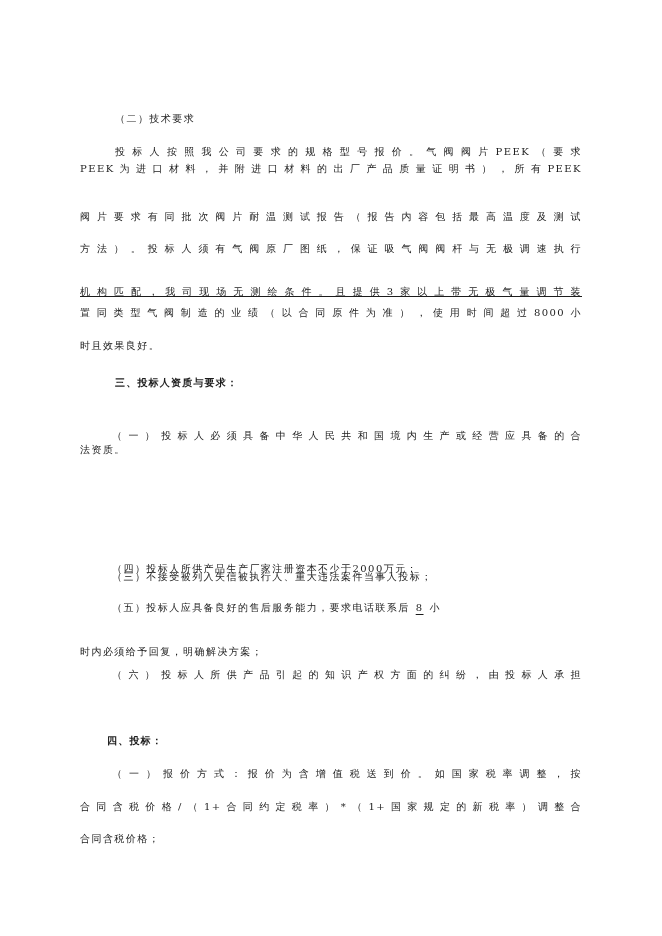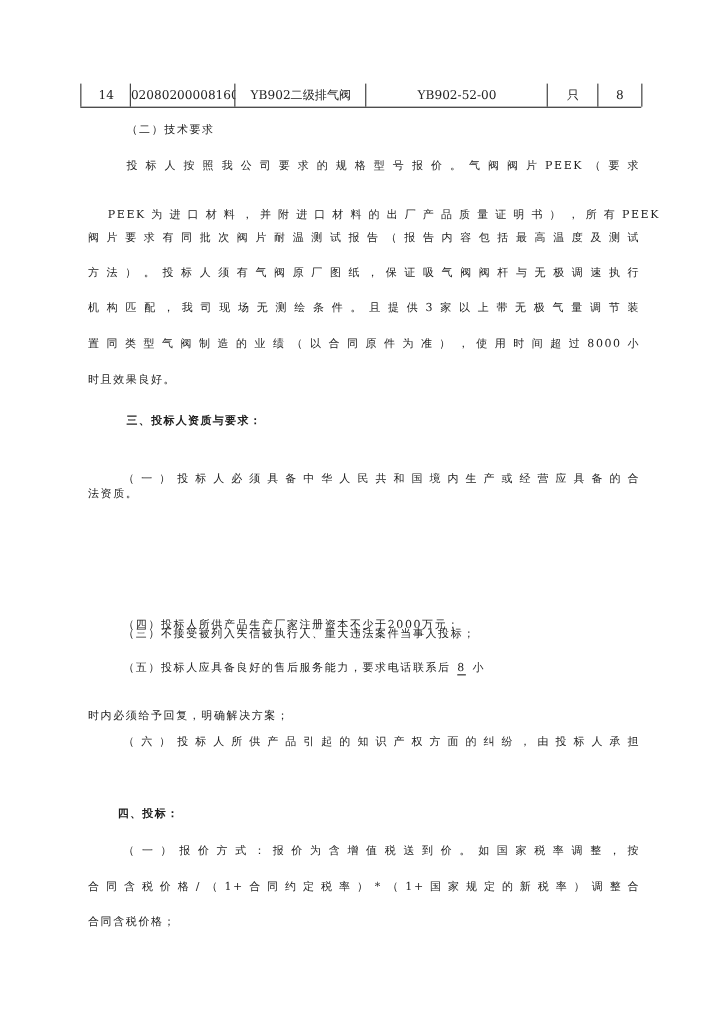--- a/index.html
+++ b/index.html
@@ -20,35 +20,27 @@
   .ind { left: 115px; width: 467px; }
   .ind2 { left: 112px; width: 470px; }
   .bold { font-weight: bold; font-family: "DejaVu Sans", "Liberation Sans", sans-serif; letter-spacing: 1.2px; }
   .u { text-decoration: underline; text-underline-offset: 3px; padding: 0 6px; }
 </style>
 </head>
 <body>
 
 <div class="page">
 
-  <div class="tbl">
-    <div class="cell" style="left:0;width:45px;">14</div>
-    <div class="cell" style="left:45px;width:95px;">02080200008160</div>
-    <div class="cell" style="left:140px;width:119px;">YB902二级排气阀</div>
-    <div class="cell" style="left:259px;width:165px;">YB902-52-00</div>
-    <div class="cell" style="left:424px;width:46px;">只</div>
-    <div class="cell last" style="left:470px;width:39px;">8</div>
-  </div>
 
   <div class="line ind" style="top:107px;">（二）技术要求</div>
   <div class="line ind just" style="top:140px;">投标人按照我公司要求的规格型号报价。气阀阀片PEEK（要求</div>
-  <div class="line just" style="top:184px;margin-left:18px;">PEEK为进口材料，并附进口材料的出厂产品质量证明书），所有PEEK</div>
+  <div class="line just" style="top:157px;">PEEK为进口材料，并附进口材料的出厂产品质量证明书），所有PEEK</div>
   <div class="line just" style="top:205px;">阀片要求有同批次阀片耐温测试报告（报告内容包括最高温度及测试</div>
   <div class="line just" style="top:237px;">方法）。投标人须有气阀原厂图纸，保证吸气阀阀杆与无极调速执行</div>
-  <div class="line just" style="top:269px;">机构匹配，我司现场无测绘条件。且提供3家以上带无极气量调节装</div>
+  <div class="line just" style="top:280px;text-decoration:underline;">机构匹配，我司现场无测绘条件。且提供3家以上带无极气量调节装</div>
   <div class="line just" style="top:301px;">置同类型气阀制造的业绩（以合同原件为准），使用时间超过8000小</div>
   <div class="line" style="top:334px;">时且效果良好。</div>
 
   <div class="line ind bold" style="top:371px;">三、投标人资质与要求：</div>
   <div class="line ind2 just" style="top:424px;">（一）投标人必须具备中华人民共和国境内生产或经营应具备的合</div>
   <div class="line" style="top:438px;">法资质。</div>
   <div class="line ind2" style="top:518px;margin-top:47px;">（三）不接受被列入失信被执行人、重大违法案件当事人投标；</div>
   <div class="line ind2" style="top:557px;">（四）投标人所供产品生产厂家注册资本不少于2000万元；</div>
   <div class="line ind2" style="top:596px;">
     <span>（五）投标人应具备良好的售后服务能力，要求电话联系后</span><span class="u">8</span><span>小</span>

